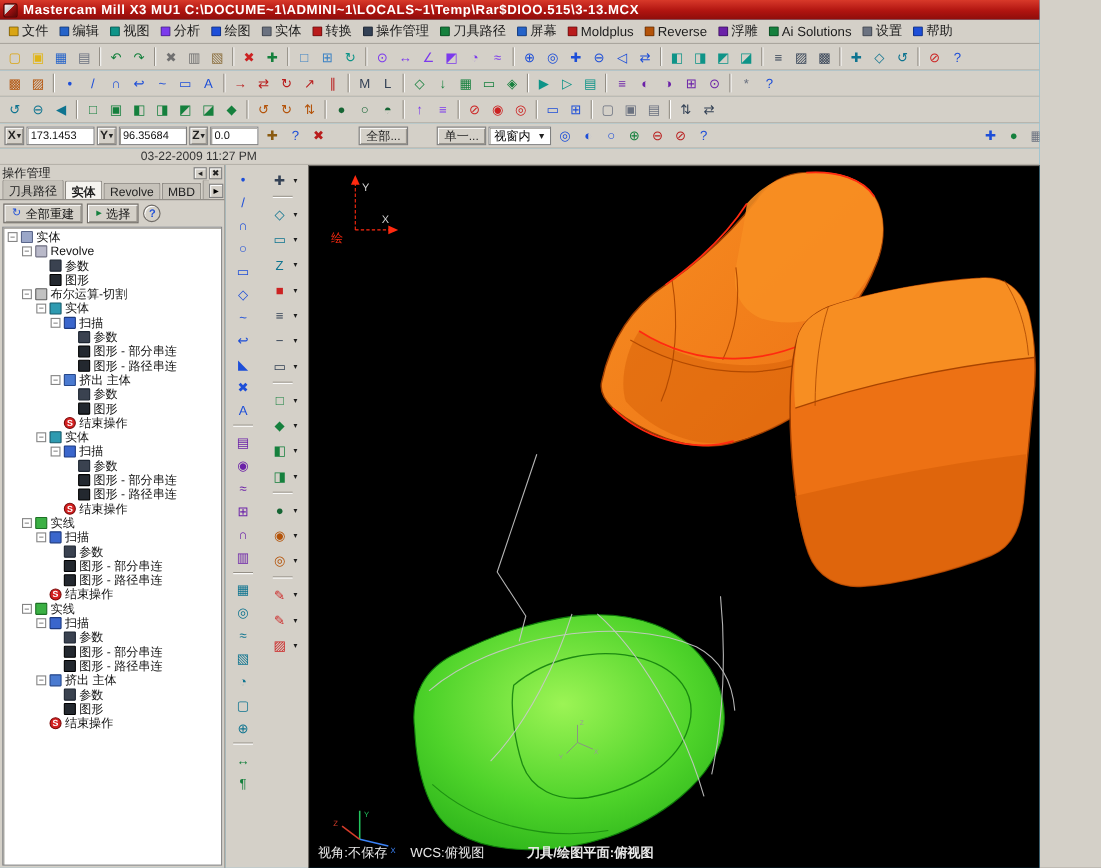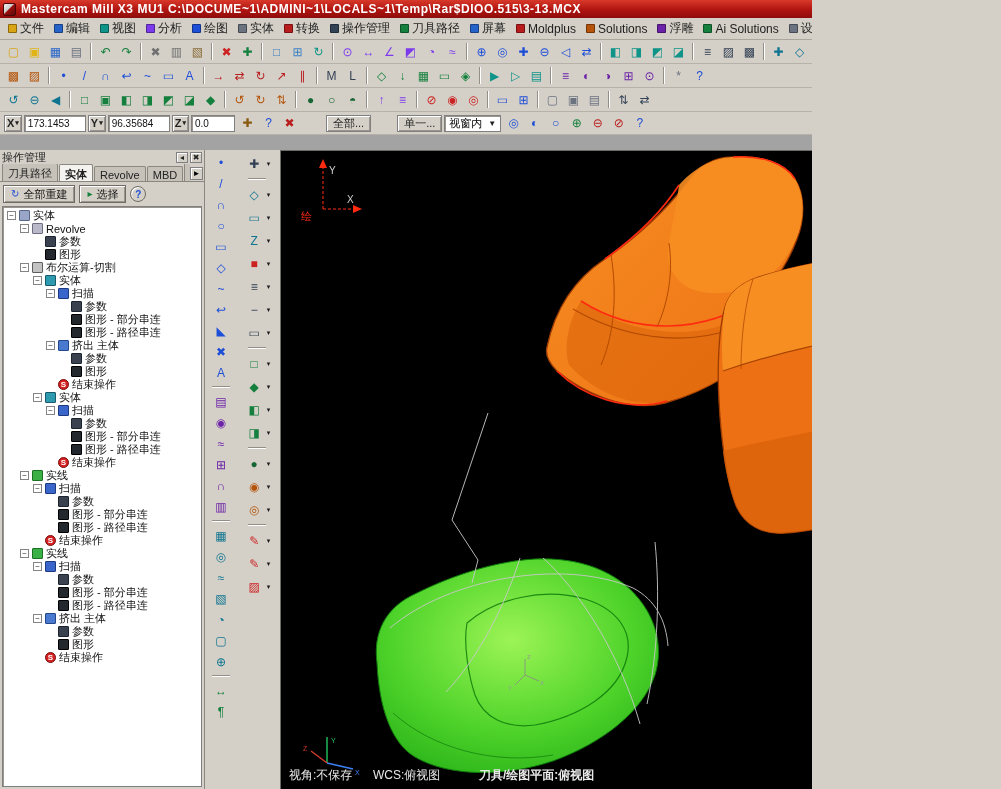--- a/index.html
+++ b/index.html
@@ -1,18 +1,18 @@
 <!DOCTYPE html>
 <html style="--c-bg: #000000; --c-orange: #ED7114; --c-orange-hi: #F78E22; --c-orange-dk: #D9620A; --c-orange-edge: #9C3C00; --c-red-edge: #FF2A10; --c-green-hi: #9CF455; --c-green-mid: #4ED32A; --c-green-dk: #1FA814; --c-green-edge: #0E7A0A; --c-wire: #C9C9C9;"><head>
 <meta charset="utf-8">
 <style>
   * { box-sizing: border-box; margin: 0; padding: 0; }
   html,body { width:1001px; height:789px; overflow:hidden; }
   body { font-family: "Liberation Sans", sans-serif; background:#d4d0c8; }
-  .win { position:relative; width:812px; height:789px; background:#a3a3a3; overflow:hidden;padding-left:20px; }
+  .win { position:relative; width:945px; height:789px; background:#0ea5e9; overflow:hidden;padding-left:20px; }
 
   
   .titlebar { position:absolute; left:0; top:0; width:1001px; height:18px;
     background:linear-gradient(180deg,#d8392a 0%, #b01410 55%, #8d0d0b 100%);
     color:#fff; display:flex; align-items:center; padding-left:3px; }
   .appicon { width:13px; height:13px; margin-right:5px; border-radius:2px;
     background:linear-gradient(135deg,#f4f4f4 0%, #c8c8c8 45%, #a01010 46%, #5a0808 100%);
     border:1px solid #4a0606; flex:0 0 auto; }
   .titletext { font-size:12px; font-weight:bold; letter-spacing:0.5px; white-space:nowrap; }
 
@@ -165,21 +165,21 @@
       <span class="menu-item">
         <span class="mbullet" style="background: rgb(37, 99, 201);"></span>
         <span>屏幕</span>
       </span>
       <span class="menu-item">
         <span class="mbullet" style="background: rgb(185, 28, 28);"></span>
         <span>Moldplus</span>
       </span>
       <span class="menu-item">
         <span class="mbullet" style="background: rgb(180, 83, 9);"></span>
-        <span>Solutions</span>
+        <span>Reverse</span>
       </span>
       <span class="menu-item">
         <span class="mbullet" style="background: rgb(107, 33, 168);"></span>
         <span>浮雕</span>
       </span>
       <span class="menu-item">
         <span class="mbullet" style="background: rgb(21, 128, 61);"></span>
         <span>Ai Solutions</span>
       </span>
       <span class="menu-item">
@@ -584,20 +584,23 @@
         </span>
         <span class="tbtn">
           <span class="glyph" style="color: rgb(180, 83, 9);">◎</span>
         </span>
         <span class="tbtn">
           <span class="glyph" style="color: rgb(107, 114, 128);">⊙</span>
         </span>
       </span>
   </div>
 
+  <div class="datebar">
+    <span class="datetext">03-22-2009 11:27 PM</span>
+  </div>
 
   <div class="opspanel">
     <div class="opshead">
       <span class="ttl">操作管理</span>
       <span class="tinybtn">◂</span>
       <span class="tinybtn">✖</span>
     </div>
     <div class="tabsrow">
       <div class="tabstrip" id="tabstrip">
           <span class="tab">刀具路径</span>

